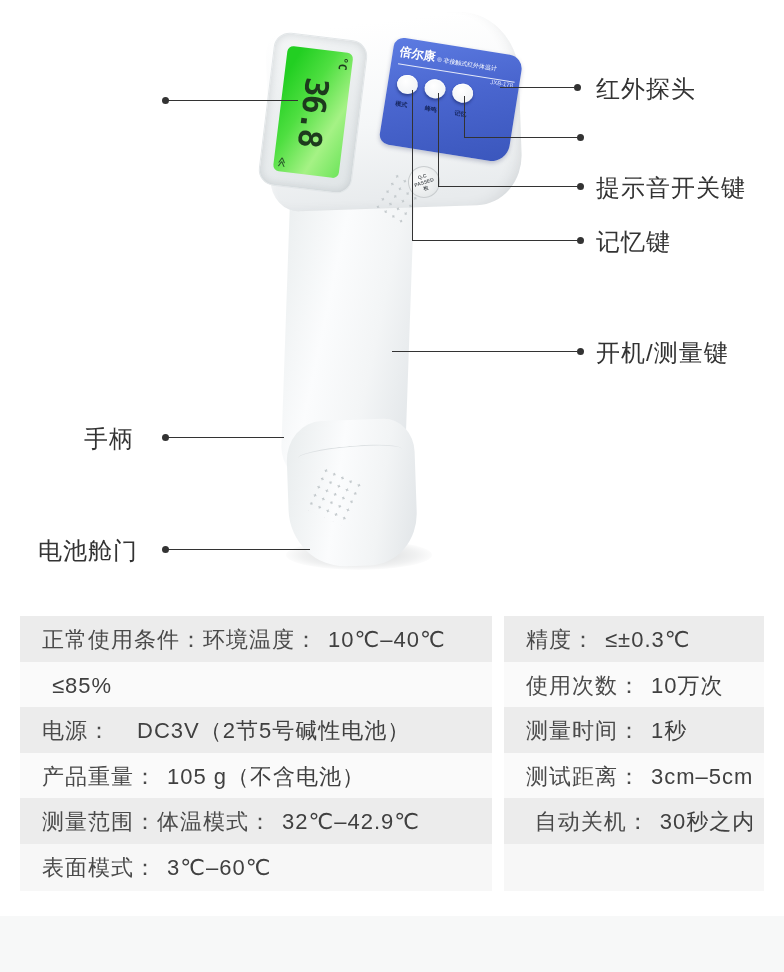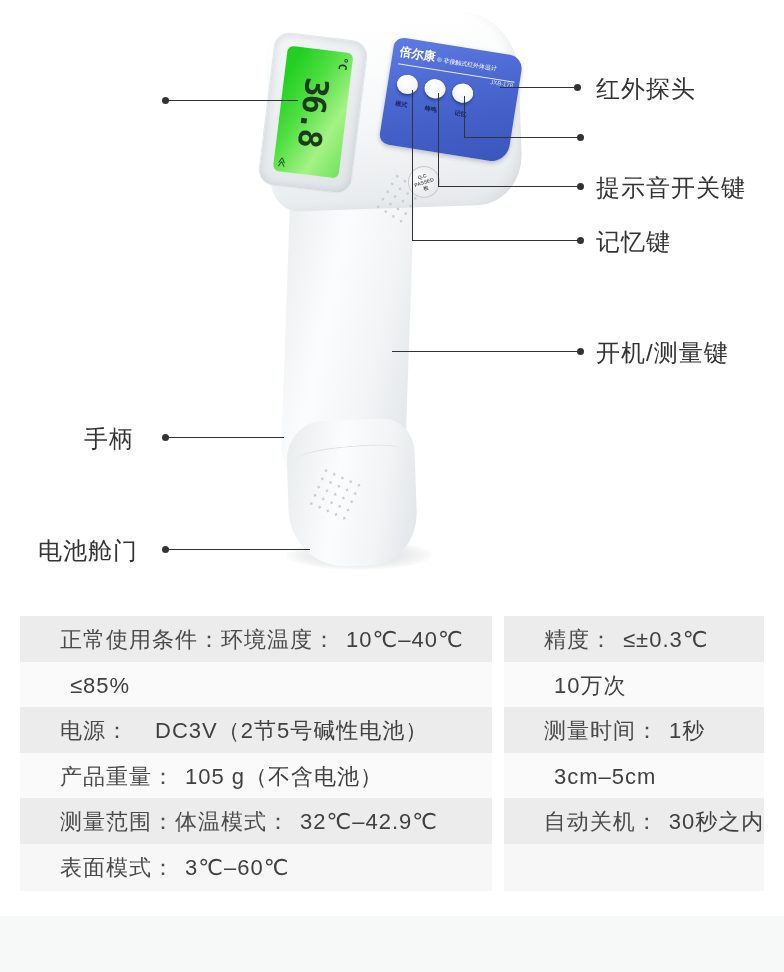--- a/index.html
+++ b/index.html
@@ -108,21 +108,21 @@
   .co-label{
     position:absolute;font-size:24px;line-height:30px;color:#333;letter-spacing:1px;white-space:nowrap;
   }
   .co-dot{position:absolute;width:7px;height:7px;border-radius:50%;background:#333;}
   .co-hline{position:absolute;height:1px;background:#333;}
   .co-vline{position:absolute;width:1px;background:#333;}
   
   .spec-table{position:absolute;left:20px;top:616px;width:744px;}
   .cell{
     position:absolute;height:47px;display:flex;align-items:center;
-    padding-left:40px;box-sizing:border-box;
+    padding-left:22px;box-sizing:border-box;
     font-size:22px;color:#4a4a4a;letter-spacing:1px;white-space:nowrap;overflow:hidden;
   }
   .cell .val{margin-left:10px;color:#404040;}
   .cell-l{left:0;width:472px;}
   .cell-r{left:484px;width:260px;}
   .bg-a{background:#ececec;}
   .bg-b{background:#fafafa;}
   .bg-c{background:#f7f7f7;}
   .footer-band{left:0;top:916px;width:784px;height:56px;background:#f7f8f8;}
 </style>
@@ -228,27 +228,29 @@
     <div class="cell cell-l bg-c" style="top:228px;">
       <span>表面模式：</span>
       <span class="val">3℃–60℃</span>
     </div>
 
     <div class="cell cell-r bg-a" style="top:0px;">
       <span>精度：</span>
       <span class="val">≤±0.3℃</span>
     </div>
     <div class="cell cell-r bg-b" style="top:46px;">
+      <span>使用次数：</span>
       <span class="val">10万次</span>
     </div>
     <div class="cell cell-r bg-a" style="top:91px;">
       <span>测量时间：</span>
       <span class="val">1秒</span>
     </div>
     <div class="cell cell-r bg-b" style="top:137px;">
+      <span>测试距离：</span>
       <span class="val">3cm–5cm</span>
     </div>
     <div class="cell cell-r bg-a" style="top:182px;justify-content:center;">
       <span>自动关机：</span>
       <span class="val">30秒之内</span>
     </div>
     <div class="cell cell-r bg-c" style="top:228px;">
       <span></span>
       <span class="val"></span>
     </div>

